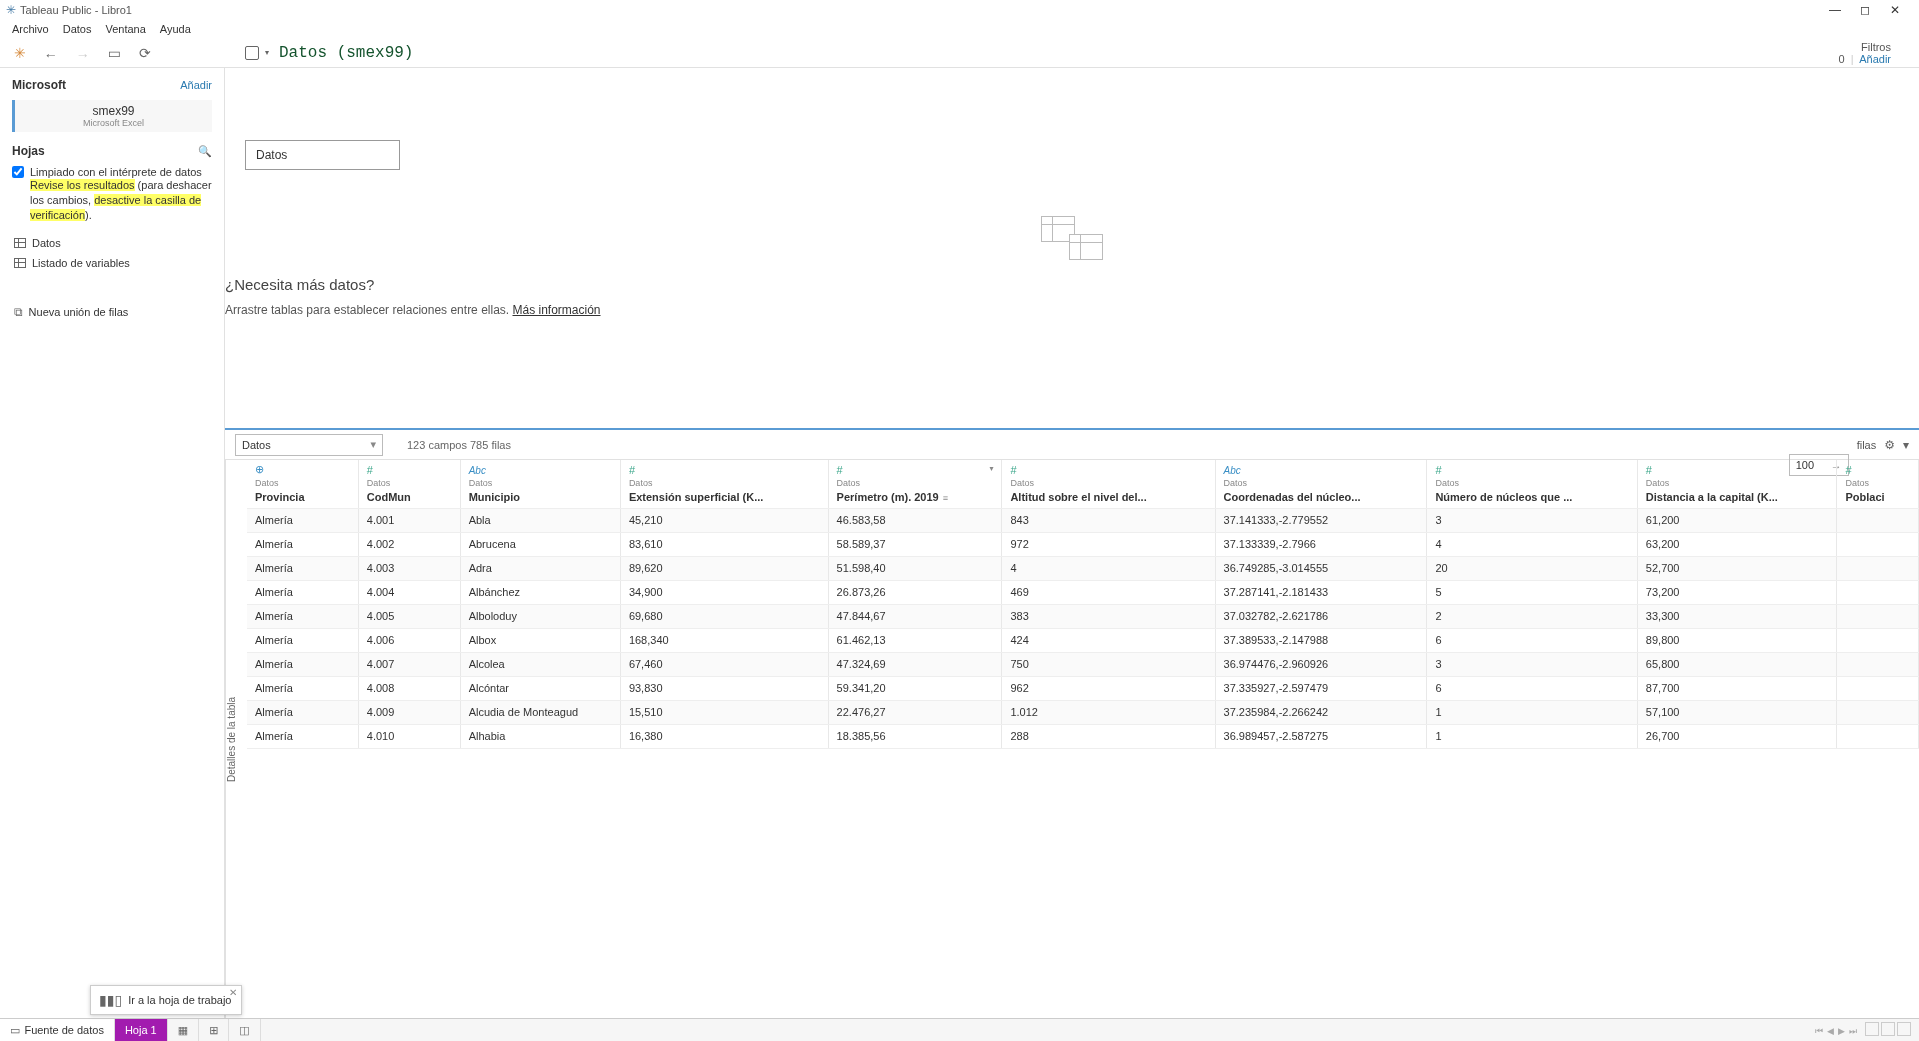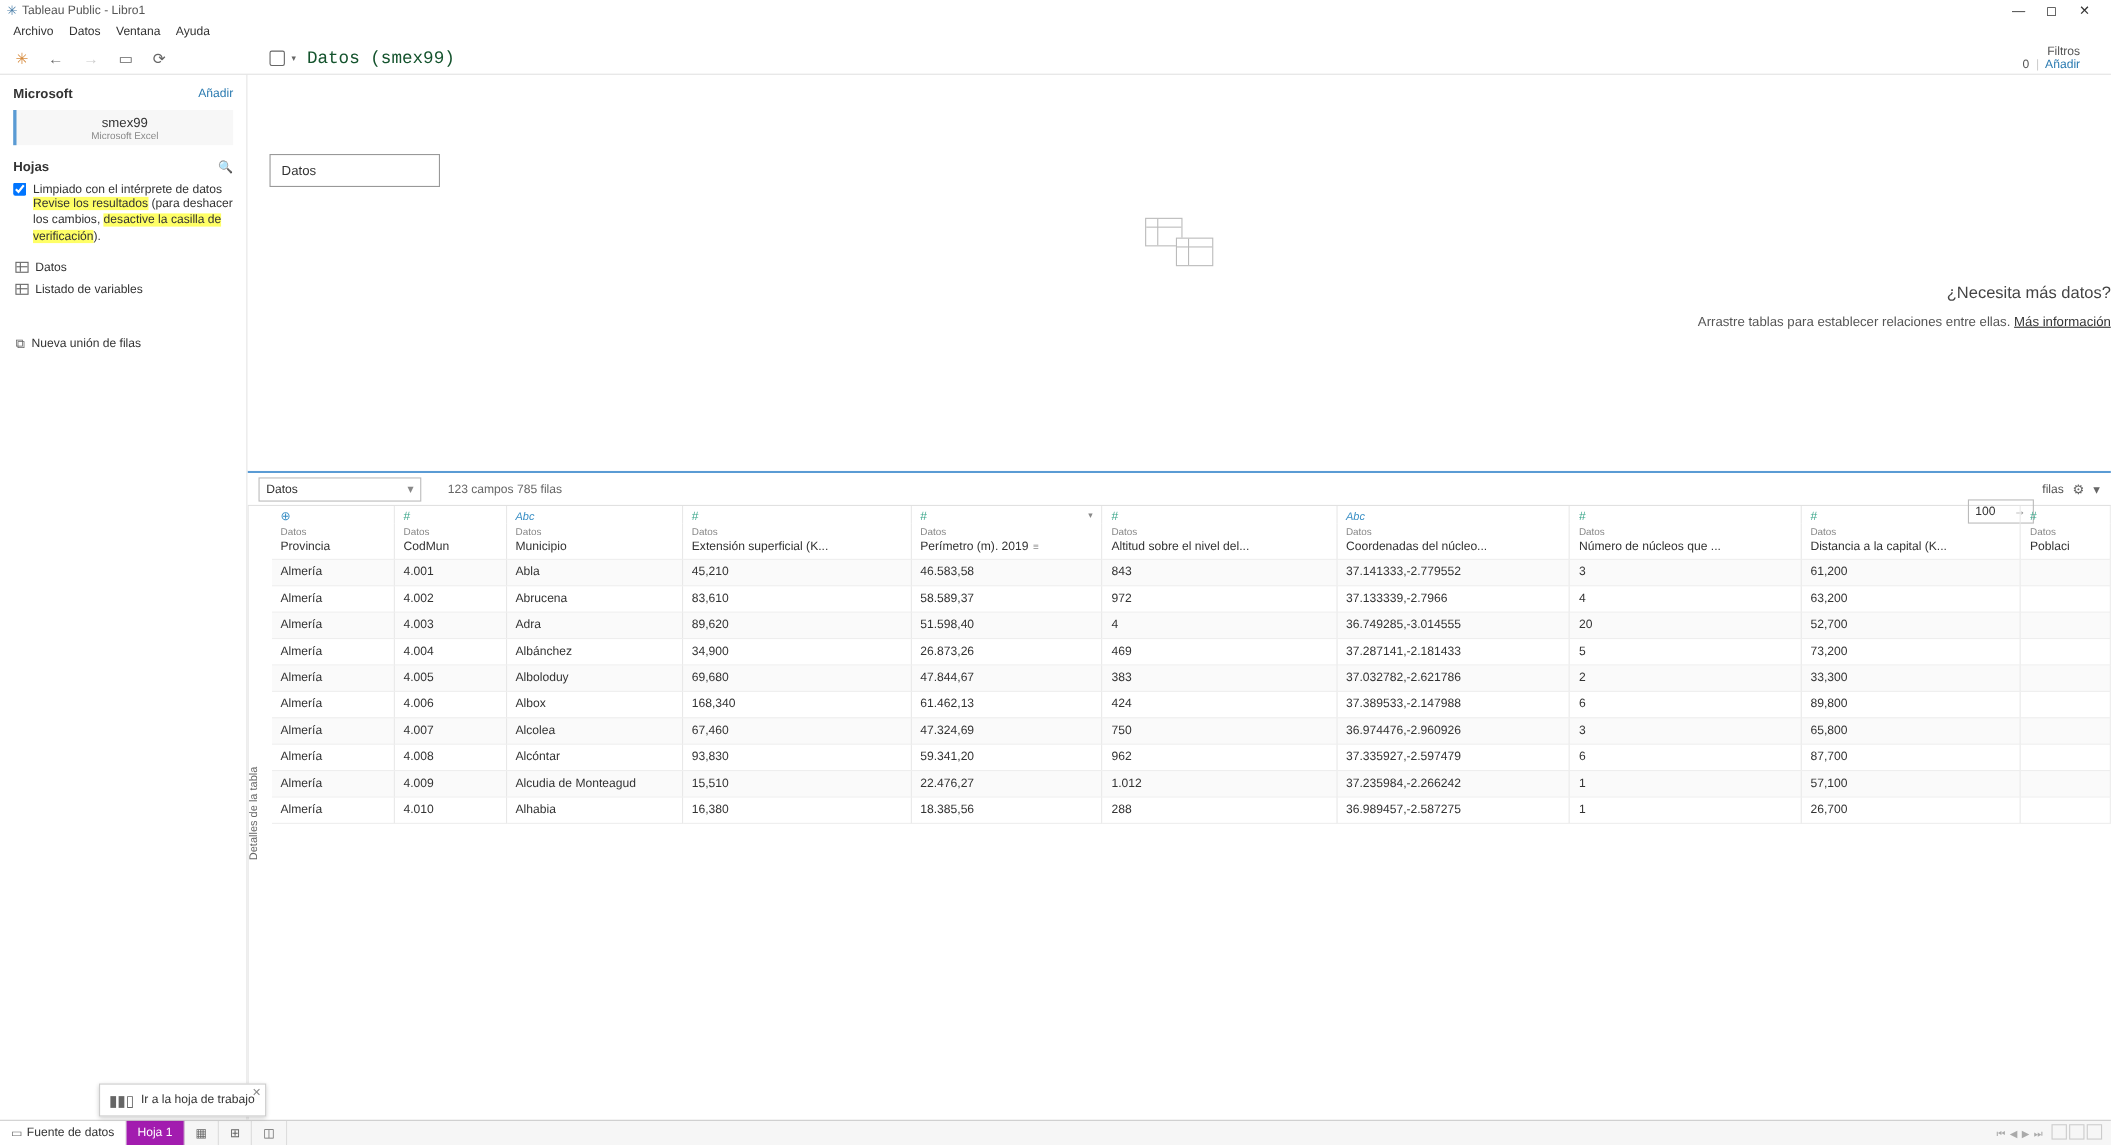--- a/index.html
+++ b/index.html
@@ -49,21 +49,21 @@
 .tbl-icon::before { content: ""; position: absolute; left: 0; right: 0; top: 3px; border-top: 1px solid #666; }
 .tbl-icon::after { content: ""; position: absolute; top: 0; bottom: 0; left: 3px; border-left: 1px solid #666; }
 .sheet-item { font-size: 11px; color: #333; padding: 4px 0 4px 2px; cursor: pointer; display: flex; align-items: center; }
 .union-item { font-size: 11px; color: #333; padding: 4px 0 4px 2px; margin-top: 28px; cursor: pointer; display: flex; align-items: center; gap: 6px; }
 .union-icon { color: #666; font-size: 12px; }
 
 
 .canvas-wrap { flex: 1; display: flex; flex-direction: column; overflow: hidden; }
 .canvas-top { height: 360px; position: relative; background: #fff; }
 .logical-table { position: absolute; top: 72px; left: 20px; width: 155px; height: 30px; border: 1px solid #999; background: #fff; display: flex; align-items: center; padding: 0 10px; font-size: 12px; color: #333; cursor: move; }
-.placeholder-center { position: absolute; left: 0; right: 0; top: 130px; text-align: right; color: #555; }
+.placeholder-center { position: absolute; left: 0; right: 0; top: 148px; text-align: left; color: #555; }
 .ph-icon-wrap { margin-bottom: 16px; display: flex; justify-content: center; }
 .ph-icon { position: relative; width: 62px; height: 44px; }
 .ph-t1, .ph-t2 { position: absolute; width: 34px; height: 26px; border: 1px solid #bbb; background: #fff; }
 .ph-t1 { top: 0; left: 0; }
 .ph-t2 { bottom: 0; right: 0; }
 .ph-t1::before, .ph-t2::before { content:""; position:absolute; left:0; right:0; top:7px; border-top:1px solid #bbb; }
 .ph-t1::after, .ph-t2::after { content:""; position:absolute; top:0; bottom:0; left:10px; border-left:1px solid #bbb; }
 .ph-title { font-size: 15px; color: #444; margin-bottom: 10px; }
 .ph-sub { font-size: 12px; color: #555; }
 .ph-sub .more-link { color: #333; text-decoration: underline; cursor: pointer; }
@@ -79,21 +79,21 @@
 
 
 .grid-wrap { flex: 1; display: flex; overflow: hidden; position: relative; }
 .details-tab { width: 22px; background: #fff; border-right: 1px solid #e1e1e1; writing-mode: vertical-rl; transform: rotate(180deg); text-align: center; font-size: 10px; color: #666; padding: 6px 0; cursor: pointer; position: relative; }
 .grid-table { flex: 1; overflow: hidden; }
 table.dg { border-collapse: collapse; width: 100%; table-layout: fixed; }
 .dg th, .dg td { border-right: 1px solid #e8e8e8; border-bottom: 1px solid #eee; padding: 3px 8px; height: 24px; font-size: 11px; text-align: left; overflow: hidden; white-space: nowrap; text-overflow: ellipsis; }
 .dg tbody tr:nth-child(odd) td { background: #fafafa; }
 .dg thead tr.hdr1 th { border-bottom: none; height: 15px; font-weight: normal; vertical-align: bottom; padding-bottom: 0;}
 .dg thead tr.hdr2 th { border-bottom: none; height: 14px; font-size: 9px; font-weight: normal; color: #888; vertical-align: middle; padding-top:0; padding-bottom:0;}
-.dg thead tr.hdr3 th { height: 18px; font-size: 11px; font-weight: normal; color: #333; vertical-align: top; padding-top:1px;}
+.dg thead tr.hdr3 th { height: 18px; font-size: 11px; font-weight: bold; color: #333; vertical-align: top; padding-top:1px;}
 .type-hash { color: #3aa68a; font-size: 11px; }
 .type-abc { color: #3a8fc5; font-size: 10px; font-style: italic; }
 .type-globe { color: #3a8fc5; font-size: 11px; }
 .num { text-align: right; }
 .sort-icon { font-size: 9px; color: #888; margin-left: 4px; }
 .hdr-caret { float: right; color: #888; font-size: 8px; }
 
 
 .bottombar { position: absolute; left: 0; right: 0; bottom: 0; height: 23px; border-top: 1px solid #ccc; background: #f6f6f6; display: flex; align-items: stretch; }
 .btab { display: flex; align-items: center; padding: 0 10px; font-size: 11px; color: #333; border-right: 1px solid #ddd; cursor: pointer; gap: 4px; }

